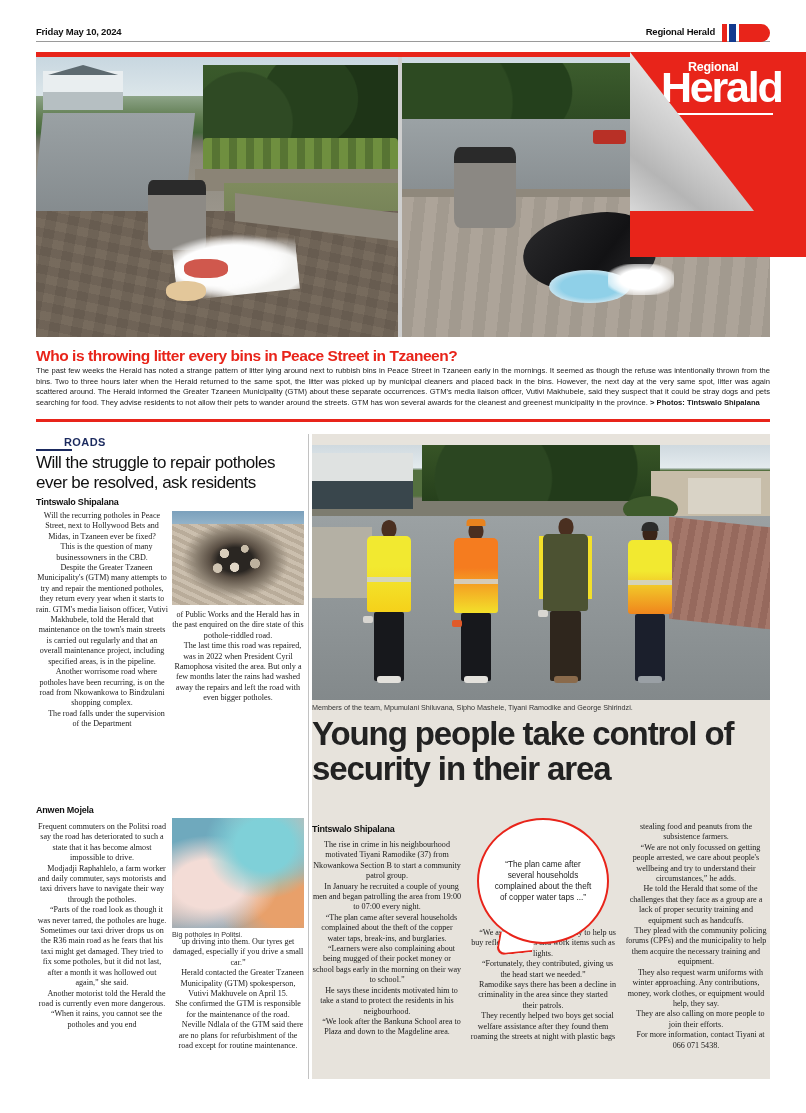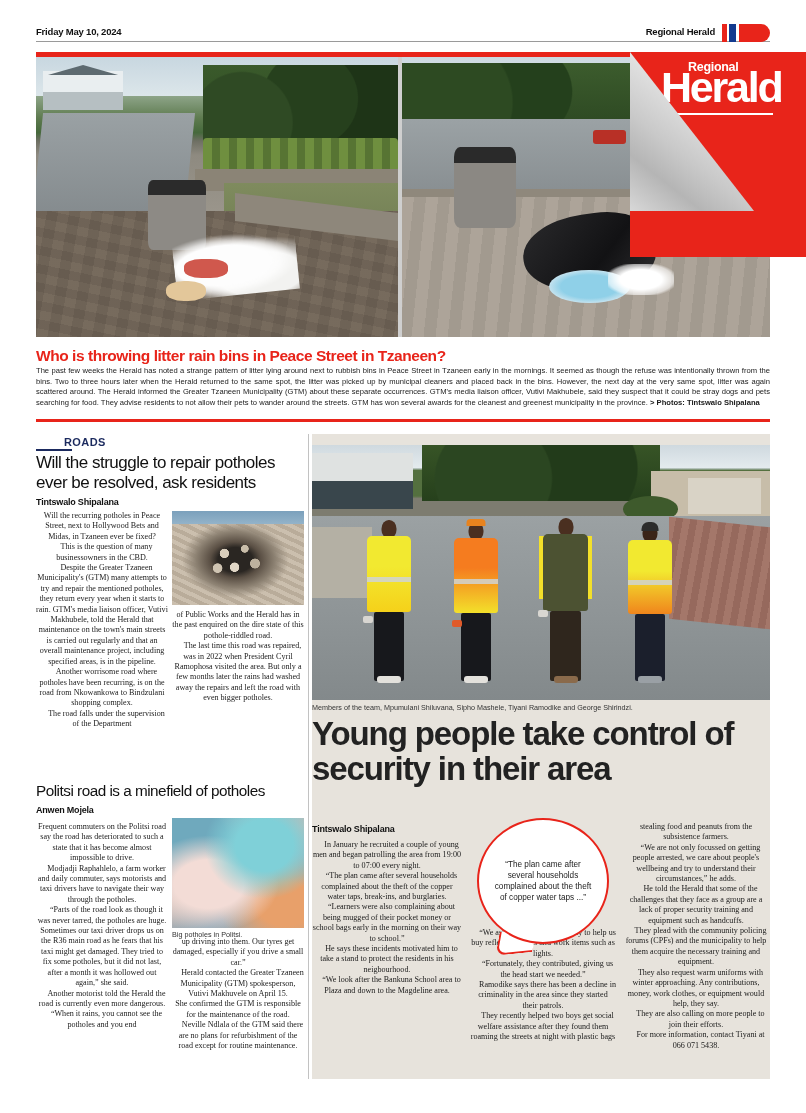--- a/index.html
+++ b/index.html
@@ -277,21 +277,21 @@
   </div>
 
   <div class="masthead">
     <div class="mh-red"></div>
     <div class="mh-reg">Regional</div>
     <div class="mh-herald">Herald</div>
     <div class="mh-line"></div>
     <div class="mh-curl"></div>
   </div>
 
-  <div class="lead-head">Who is throwing litter rain bins in Peace Street in Tzaneen?</div>
+  <div class="lead-head">Who is throwing litter every bins in Peace Street in Tzaneen?</div>
   <div class="lead-body"><span>The past few weeks the Herald has noted a strange pattern of litter lying around next to rubbish bins in Peace Street in Tzaneen early in the mornings. It seemed as though the refuse was intentionally thrown from the bins. Two to three hours later when the Herald returned to the same spot, the litter was picked up by municipal cleaners and placed back in the bins. However, the next day at the very same spot, litter was again scattered around. The Herald informed the Greater Tzaneen Municipality (GTM) about these separate occurrences. GTM's media liaison officer, Vutivi Makhubele, said they suspect that it could be stray dogs and pets searching for food. They advise residents to not allow their pets to wander around the streets. GTM has won several awards for the cleanest and greenest municipality in the province. </span><b>&gt; Photos: Tintswalo Shipalana</b></div>
   <div class="lead-rule"></div>
 
   <div class="sec-label">ROADS</div>
   <div class="sec-underline"></div>
 
   <div class="a1-head">Will the struggle to repair potholes ever be resolved, ask residents</div>
   <div class="a1-byline">Tintswalo Shipalana</div>
   <div class="colbody a1-c1">
     <p class="noind">Will the recurring potholes in Peace Street, next to Hollywood Bets and Midas, in Tzaneen ever be fixed?</p>
@@ -303,21 +303,20 @@
   <div class="a1-photo">
     <div class="ph-pothole">
         <div class="ph-top"></div>
       </div>
   </div>
   <div class="colbody a1-c2">
     <p class="noind">of Public Works and the Herald has in the past enquired on the dire state of this pothole-riddled road.</p>
     <p>The last time this road was repaired, was in 2022 when President Cyril Ramophosa visited the area. But only a few months later the rains had washed away the repairs and left the road with even bigger potholes.</p>
   </div>
 
-  <div class="a2-head">Politsi road is a minefield of potholes</div>
   <div class="a2-byline">Anwen Mojela</div>
   <div class="colbody a2-c1">
     <p class="noind">Frequent commuters on the Politsi road say the road has deteriorated to such a state that it has become almost impossible to drive.</p>
     <p>Modjadji Raphahlelo, a farm worker and daily commuter, says motorists and taxi drivers have to navigate their way through the potholes.</p>
     <p>“Parts of the road look as though it was never tarred, the potholes are huge. Sometimes our taxi driver drops us on the R36 main road as he fears that his taxi might get damaged. They tried to fix some potholes, but it did not last, after a month it was hollowed out again,” she said.</p>
     <p>Another motorist told the Herald the road is currently even more dangerous.</p>
     <p>“When it rains, you cannot see the potholes and you end</p>
   </div>
   <div class="a2-photo">
     <div class="ph-politsi"></div>
@@ -385,20 +384,21 @@
             <div class="p-shoes"></div>
           </div>
       </div>
     </div>
   </div>
   <div class="feat-cap">Members of the team, Mpumulani Shiluvana, Sipho Mashele, Tiyani Ramodike and George Shirindzi.</div>
   <div class="feat-head">Young people take control of security in their area</div>
   <div class="feat-byline">Tintswalo Shipalana</div>
 
   <div class="colbody f-c1">
+    <p class="noind">The rise in crime in his neighbourhood motivated Tiyani Ramodike (37) from Nkowankowa Section B to start a community patrol group.</p>
     <p>In January he recruited a couple of young men and began patrolling the area from 19:00 to 07:00 every night.</p>
     <p>“The plan came after several households complained about the theft of the copper water taps, break-ins, and burglaries.</p>
     <p>“Learners were also complaining about being mugged of their pocket money or school bags early in the morning on their way to school.”</p>
     <p>He says these incidents motivated him to take a stand to protect the residents in his neigbourhood.</p>
     <p>“We look after the Bankuna School area to Plaza and down to the Magdeline area.</p>
   </div>
   <div class="colbody f-c2">
     <p>“We asked the local community to help us buy reflector jackets and work items such as lights.</p>
     <p>“Fortunately, they contributed, giving us the head start we needed.”</p>
     <p>Ramodike says there has been a decline in criminality in the area since they started their patrols.</p>

